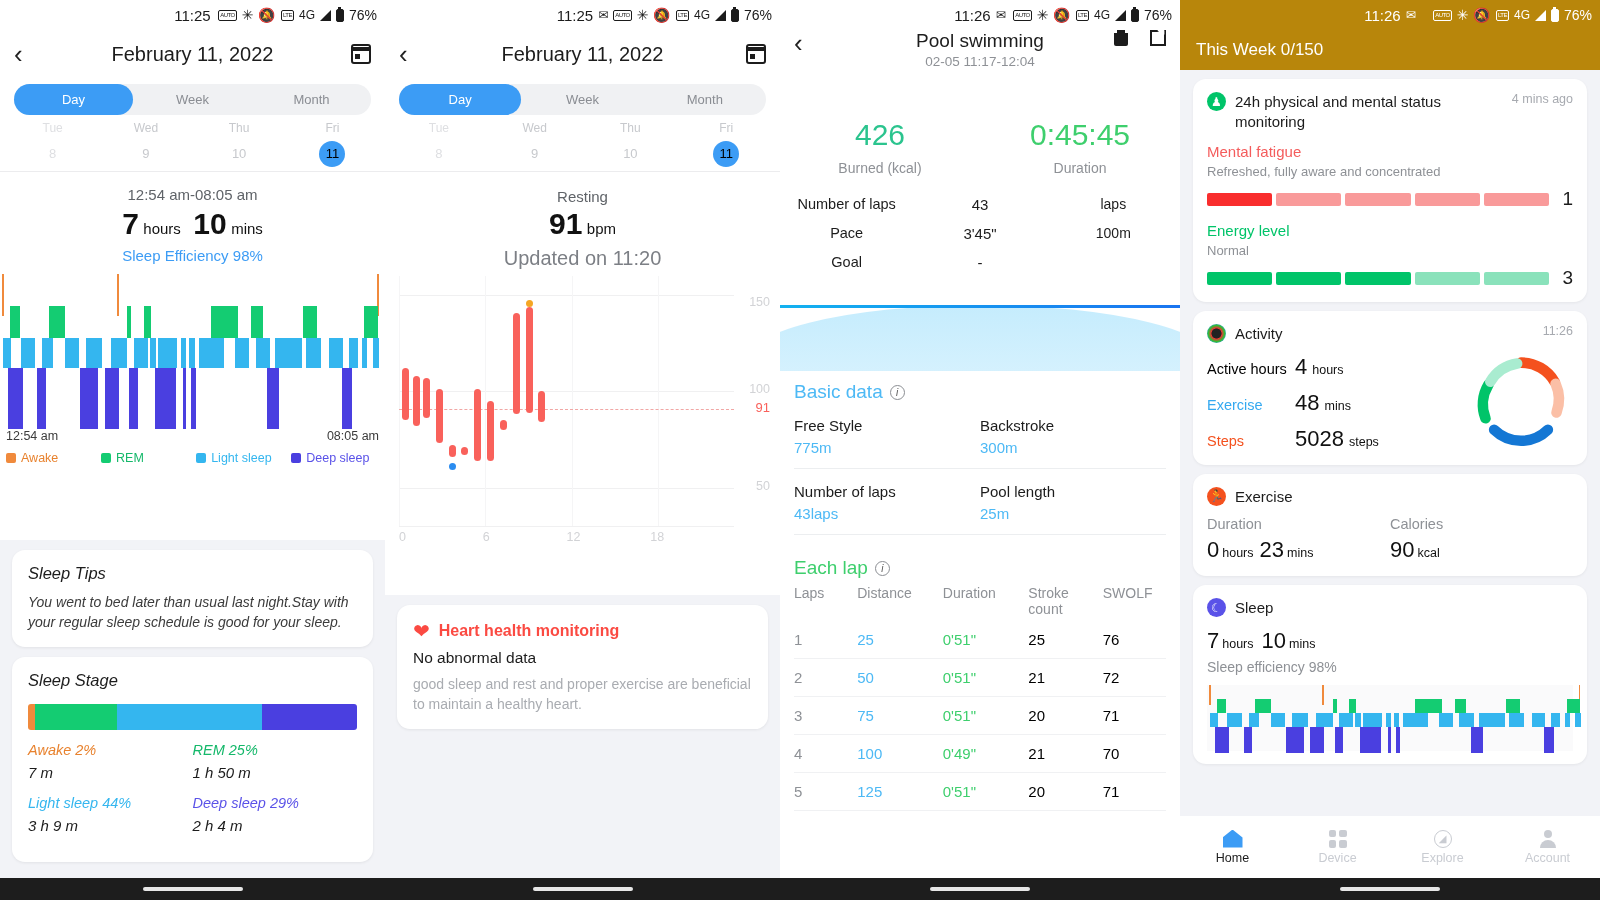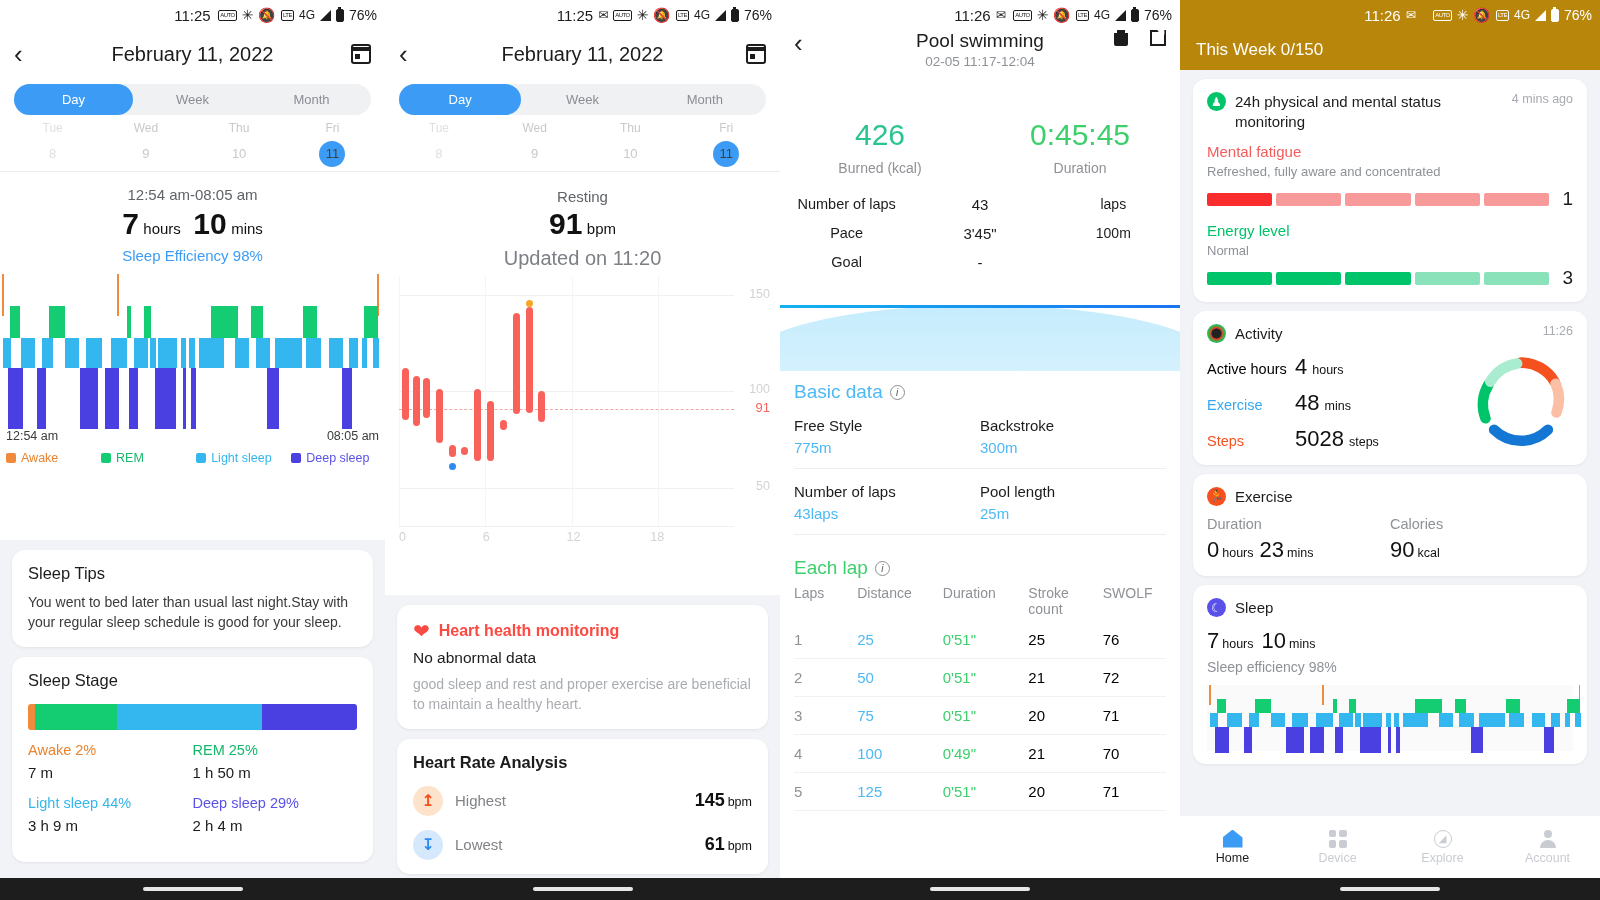--- a/index.html
+++ b/index.html
@@ -40,21 +40,21 @@
   .segwrap { margin:6px 14px 0; background:#f0f1f3; border-radius:19px; height:31px;
      display:flex; align-items:center; }
   .seg { flex:1; text-align:center; font-size:13px; color:#8a8d93; line-height:31px; cursor:pointer;}
   .seg.on { background:#3c9cf5; color:#fff; border-radius:19px; height:31px; }
 
   
   .daystrip { display:flex; padding:6px 6px 4px; }
   .day { flex:1; text-align:center; }
   .day .dw { font-size:12px; color:#c7c9cd; }
   .day .dn { font-size:13px; color:#c7c9cd; margin-top:6px; height:26px; line-height:26px;}
-  .day.on .dn { background:#3c9cf5; color:#404040; width:26px; border-radius:50%; margin:6px auto 0;}
+  .day.on .dn { background:#3c9cf5; color:#000000; width:26px; border-radius:50%; margin:6px auto 0;}
   .day.dim .dw, .day.dim .dn { color:#dedfe2; }
   .sep { height:1px; background:#ececee; }
 
   
   .sl-range { text-align:center; font-size:15px; color:#5f6368; margin-top:14px;}
   .sl-big { text-align:center; margin-top:4px; color:#111; }
   .sl-big .n { font-size:30px; font-weight:bold; }
   .sl-big .u { font-size:15px; }
   .sl-eff { text-align:center; font-size:15px; color:#3c9cf5; margin-top:6px;}
 
@@ -320,21 +320,21 @@
       <div style="width:26%">
           <span class="sw" style="background:#34b6ef"></span>
         <span style="color:#34b6ef">Light sleep</span>
         </div>
       <div style="width:24%">
           <span class="sw" style="background:#4a3fe0"></span>
         <span style="color:#5a52e8">Deep sleep</span>
         </div>
     </div>
 
-    <div class="greybg" style="position:absolute;left:0;right:0;top:540px;bottom:22px;">
+    <div class="greybg" style="position:absolute;left:0;right:0;top:540px;bottom:22px;font-style:italic;">
       <div class="card">
         <h3>Sleep Tips</h3>
         <p>You went to bed later than usual last night.Stay with your regular sleep schedule is good for your sleep.</p>
       </div>
       <div class="card">
         <h3>Sleep Stage</h3>
         <div class="stagebar">
           <i style="width:2%;background:#f08a3c"></i>
           <i style="width:25%;background:#14cc72"></i>
           <i style="width:44%;background:#34b6ef"></i>
@@ -417,21 +417,21 @@
 
     <div class="hr-lbl">Resting</div>
     <div class="hr-big">
       <span class="n">91</span>
       <span class="u">bpm</span>
     </div>
     <div class="hr-upd">Updated on 11:20</div>
 
     <div class="hrchart" id="hrchart">
         <div class="gl" style="top: 19.2308px;"></div>
-        <div class="yl" style="top: 11px;">150</div>
+        <div class="yl" style="top: 19px;">150</div>
         <div class="gl" style="top: 115.385px;"></div>
         <div class="yl" style="top: 106.385px;">100</div>
         <div class="gl" style="top: 211.538px;"></div>
         <div class="yl" style="top: 202.538px;">50</div>
         <div class="gl" style="top: 250px;"></div>
         <div class="gv" style="left: 0px;"></div>
         <div class="gv" style="left: 86.25px;"></div>
         <div class="gv" style="left: 172.5px;"></div>
         <div class="gv" style="left: 258.75px;"></div>
         <div class="avgline" style="top: 132.692px;"></div>
@@ -459,35 +459,20 @@
     </div>
 
     <div class="greybg" style="position:absolute;left:0;right:0;top:595px;bottom:22px;">
       <div class="card">
         <div class="hh-title">
           <span style="color:#fb4a42;font-size:20px;">❤</span>
           <span class="t">Heart health monitoring</span>
         </div>
         <div class="hh-sub">No abnormal data</div>
         <div class="hh-txt">good sleep and rest and proper exercise are beneficial to maintain a healthy heart.</div>
-      </div>
-      <div class="card">
-        <h3 style="font-weight:bold">Heart Rate Analysis</h3>
-        <div class="hra-row">
-          <div class="hra-ic" style="background:#fde3cc;color:#f4511e">↥</div>
-          <div class="hra-lb">Highest</div>
-          <div class="hra-v">
-            <span>145</span><small>bpm</small></div>
-        </div>
-        <div class="hra-row">
-          <div class="hra-ic" style="background:#d6e9fc;color:#2b8cf0">↧</div>
-          <div class="hra-lb">Lowest</div>
-          <div class="hra-v">
-            <span>61</span><small>bpm</small></div>
-        </div>
       </div>
     </div>
     <div class="navbar">
         <div class="pill"></div>
       </div>
   </div>
 
   <div class="panel p3">
     <div class="statusbar">
       <div class="sb-time">

